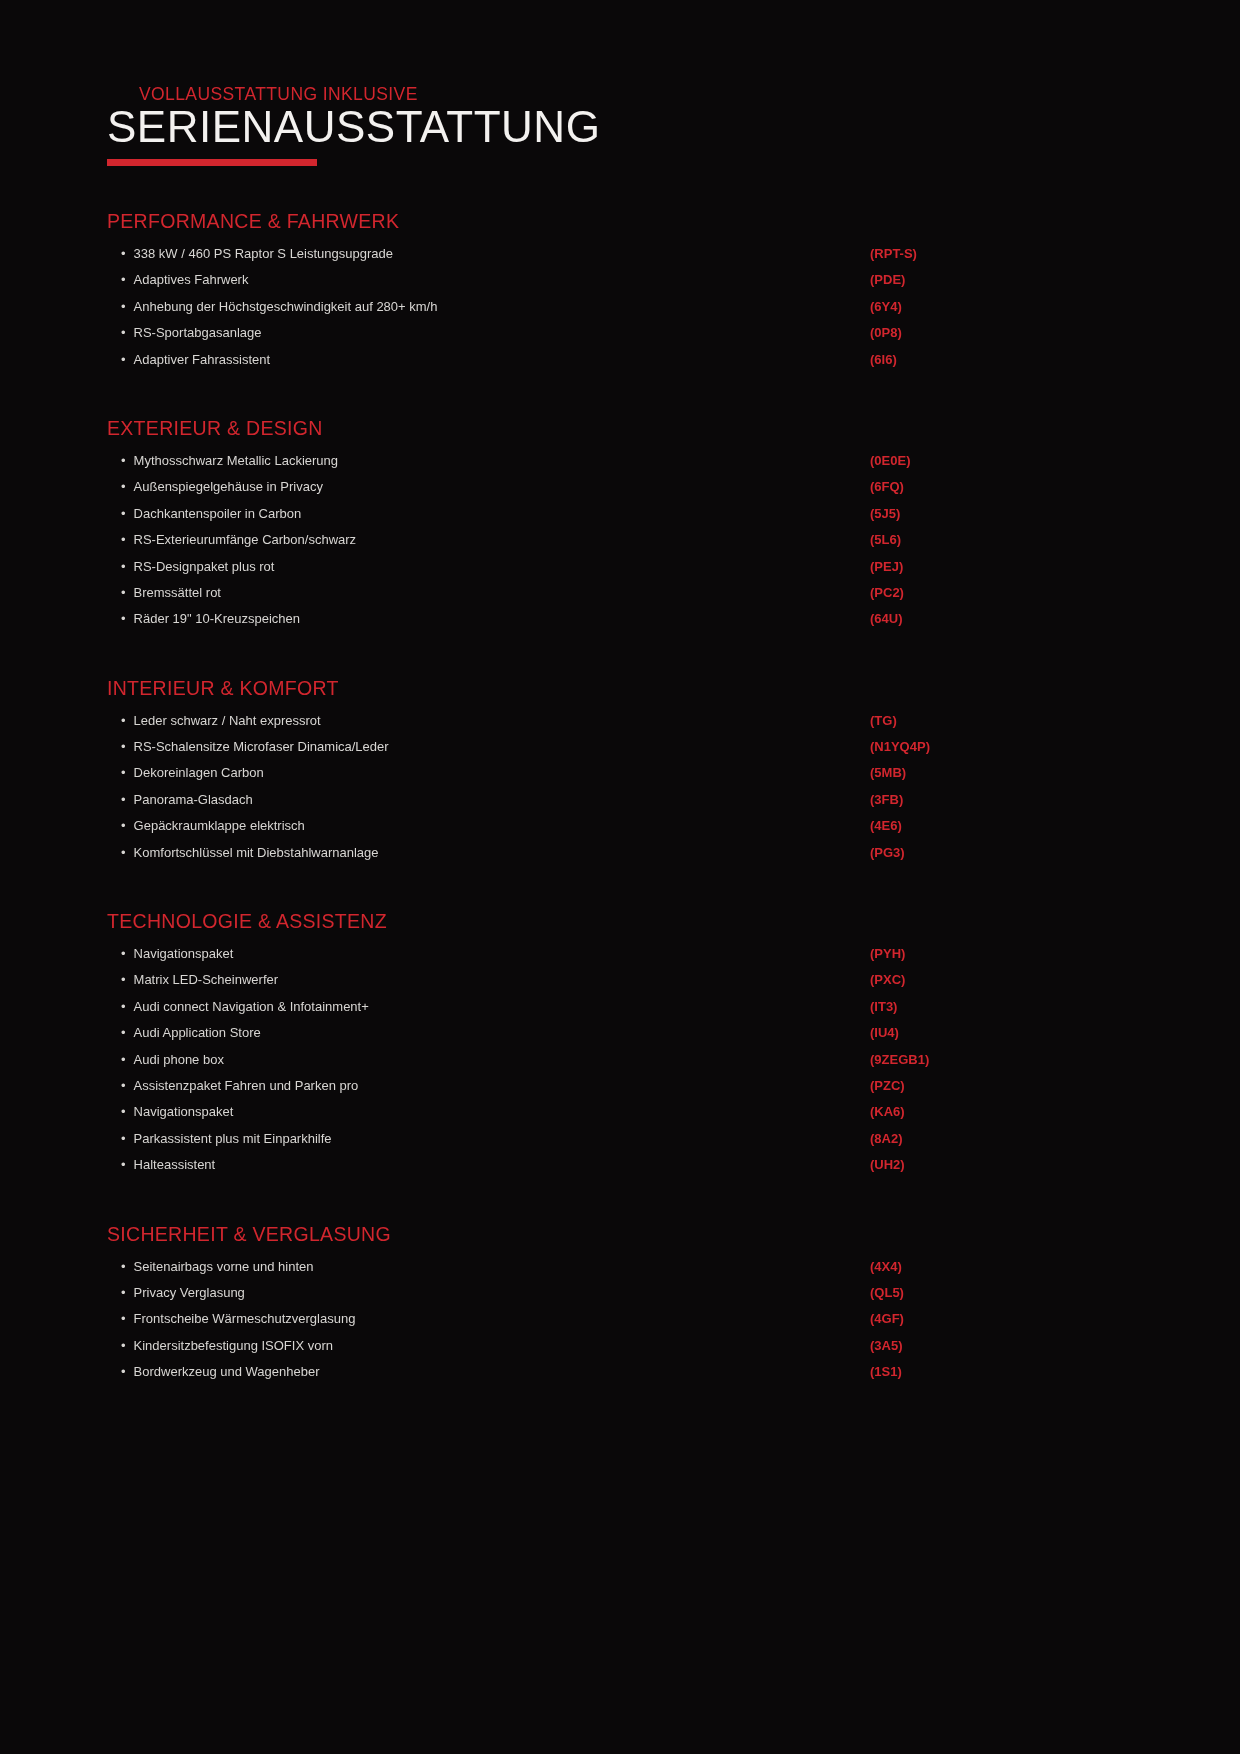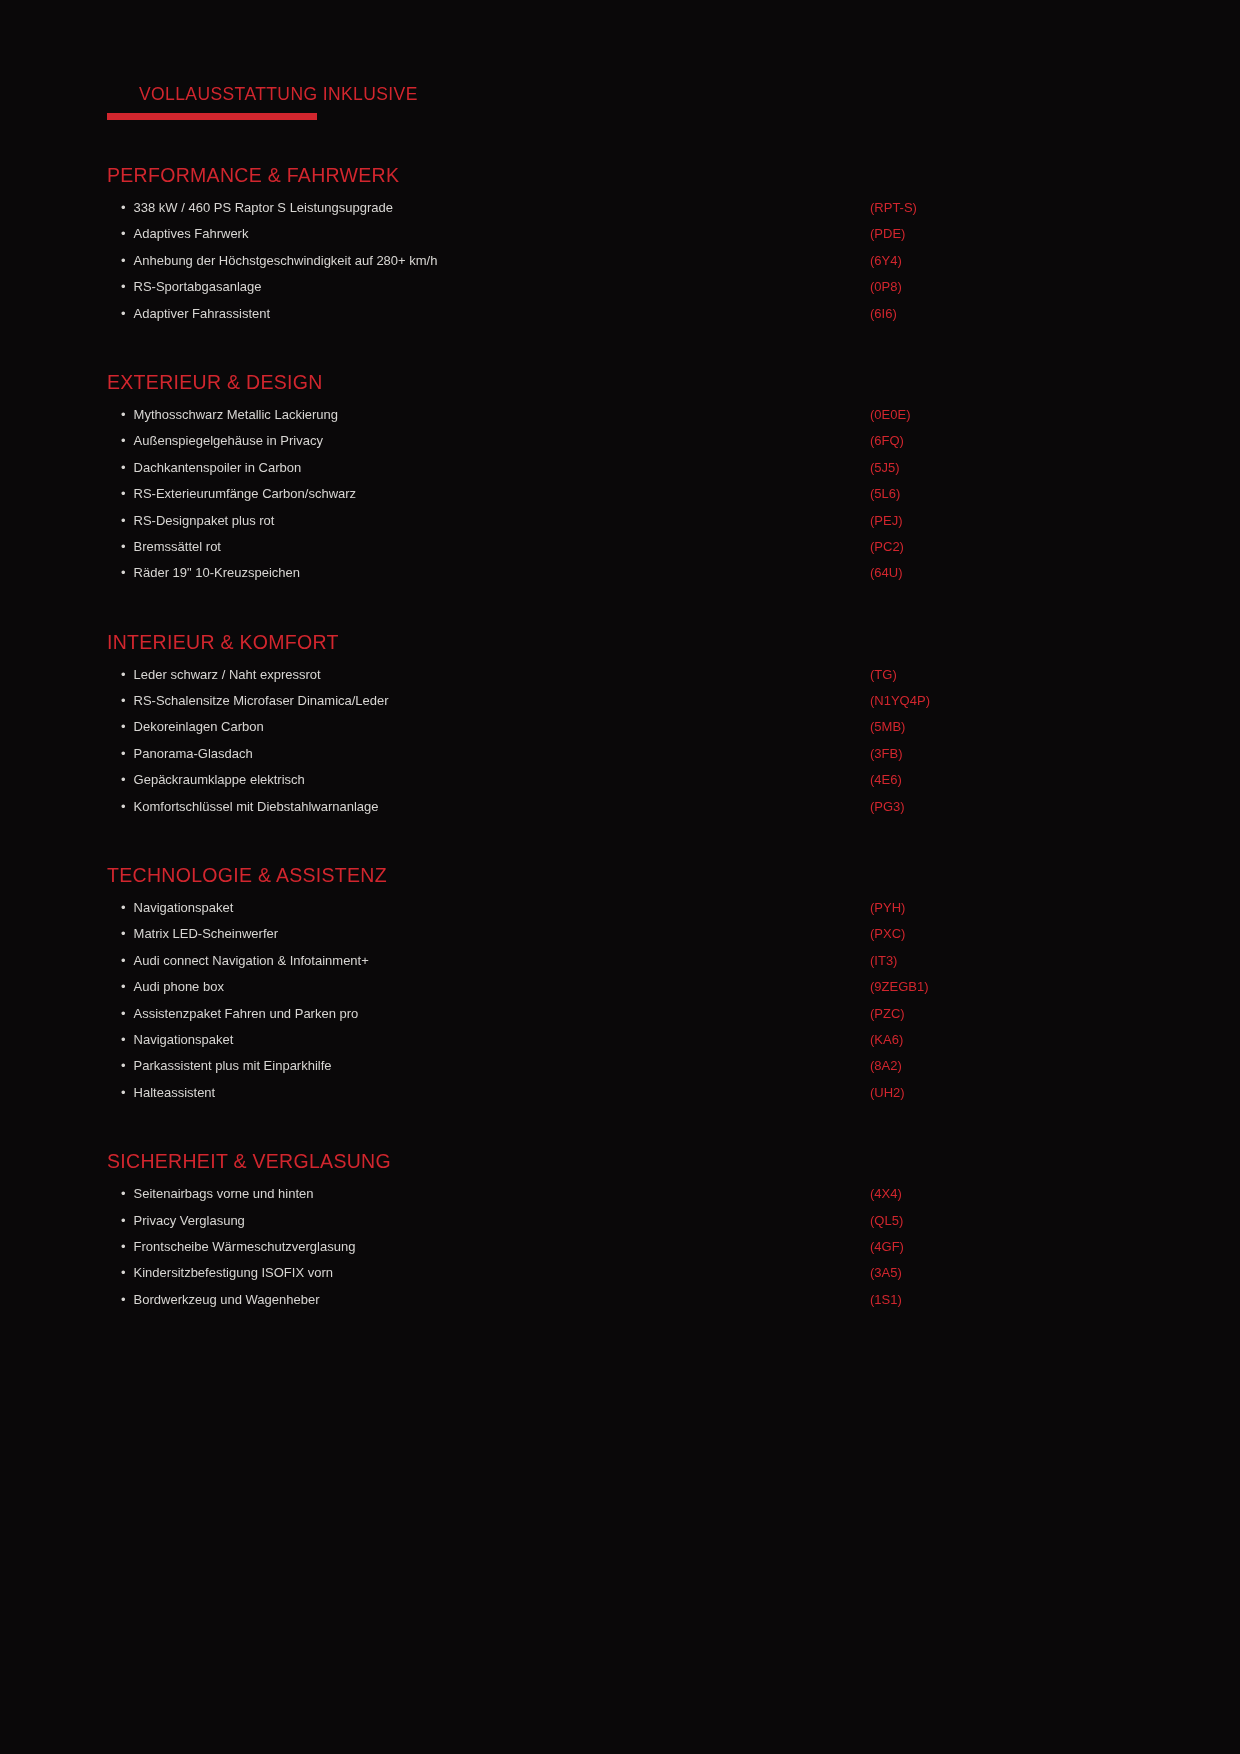--- a/index.html
+++ b/index.html
@@ -54,28 +54,30 @@
     font-size: 13px;
     color: var(--text, #d8d6d3);
     white-space: nowrap;
   }
   .bullet { margin-right: 8px; color: var(--text, #d8d6d3); }
   .code {
     position: absolute;
     left: 763px;
     top: 0;
     color: var(--accent, #d2262e);
+    font-weight: bold;
   }
 </style>
 </head>
 <body>
 
 <div class="page" style="--bg: #0a0809; --accent: #d2262e; --text: #d8d6d3;">
   <header>
     <div class="eyebrow">VOLLAUSSTATTUNG INKLUSIVE</div>
+    <div class="title">SERIENAUSSTATTUNG</div>
     <div class="title-underline"></div>
   </header>
 
   <main id="sections-root">
     <section class="section">
       <h2 class="section-heading">PERFORMANCE &amp; FAHRWERK</h2>
       <div class="section-items">
           <div class="item-row"><span class="bullet">•</span><span>338 kW / 460 PS Raptor S Leistungsupgrade</span><span class="code">(RPT-S)</span></div>
           <div class="item-row"><span class="bullet">•</span><span>Adaptives Fahrwerk</span><span class="code">(PDE)</span></div>
           <div class="item-row"><span class="bullet">•</span><span>Anhebung der Höchstgeschwindigkeit auf 280+ km/h</span><span class="code">(6Y4)</span></div>
@@ -108,20 +110,21 @@
           <div class="item-row"><span class="bullet">•</span><span>Komfortschlüssel mit Diebstahlwarnanlage</span><span class="code">(PG3)</span></div>
         </div>
     </section>
 
     <section class="section">
       <h2 class="section-heading">TECHNOLOGIE &amp; ASSISTENZ</h2>
       <div class="section-items">
           <div class="item-row"><span class="bullet">•</span><span>Navigationspaket</span><span class="code">(PYH)</span></div>
           <div class="item-row"><span class="bullet">•</span><span>Matrix LED-Scheinwerfer</span><span class="code">(PXC)</span></div>
           <div class="item-row"><span class="bullet">•</span><span>Audi connect Navigation &amp; Infotainment+</span><span class="code">(IT3)</span></div>
+          <div class="item-row"><span class="bullet">•</span><span>Audi Application Store</span><span class="code">(IU4)</span></div>
           <div class="item-row"><span class="bullet">•</span><span>Audi phone box</span><span class="code">(9ZEGB1)</span></div>
           <div class="item-row"><span class="bullet">•</span><span>Assistenzpaket Fahren und Parken pro</span><span class="code">(PZC)</span></div>
           <div class="item-row"><span class="bullet">•</span><span>Navigationspaket</span><span class="code">(KA6)</span></div>
           <div class="item-row"><span class="bullet">•</span><span>Parkassistent plus mit Einparkhilfe</span><span class="code">(8A2)</span></div>
           <div class="item-row"><span class="bullet">•</span><span>Halteassistent</span><span class="code">(UH2)</span></div>
         </div>
     </section>
 
     <section class="section">
       <h2 class="section-heading">SICHERHEIT &amp; VERGLASUNG</h2>

